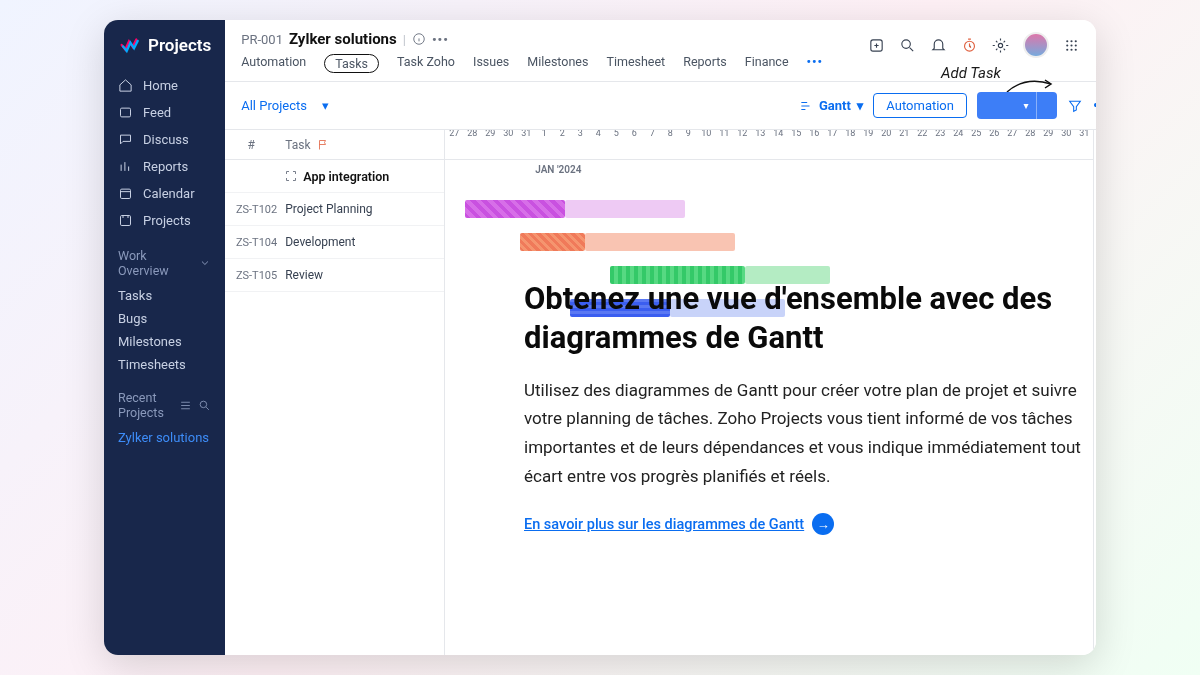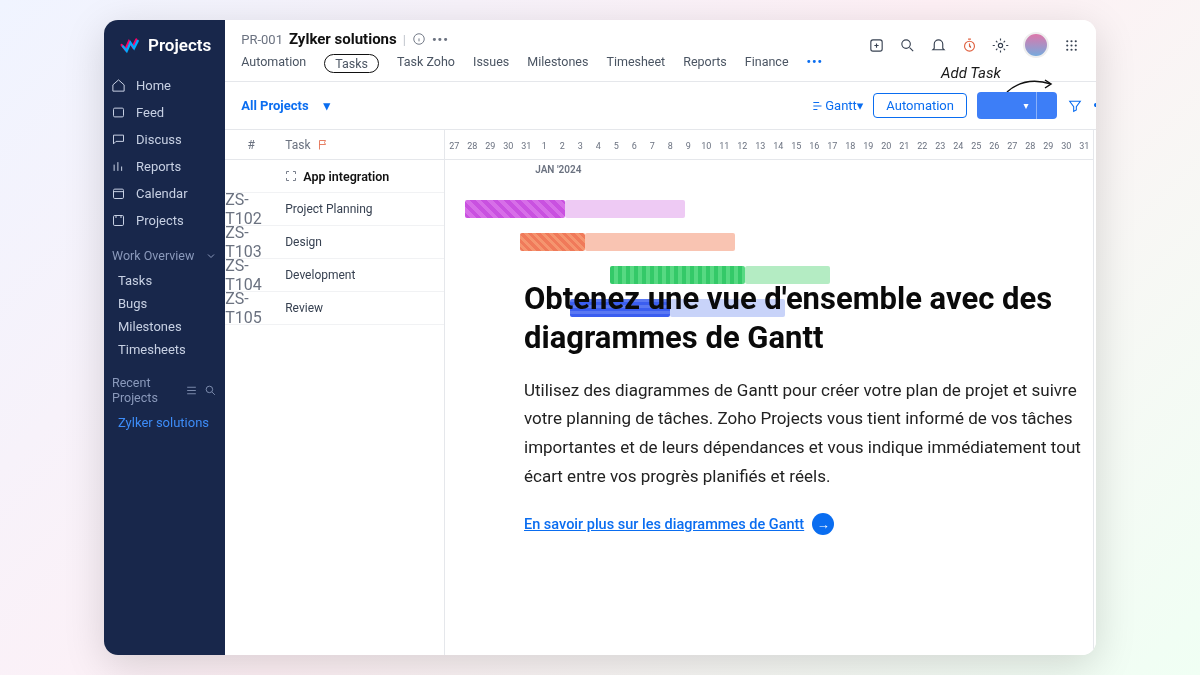--- a/index.html
+++ b/index.html
@@ -1,64 +1,64 @@
 <!DOCTYPE html>
 <html><head>
 <meta charset="utf-8">
 <style>
   * { box-sizing: border-box; margin: 0; padding: 0; font-family: -apple-system, BlinkMacSystemFont, "Segoe UI", Roboto, sans-serif; }
   body { background: linear-gradient(135deg, #f0f4ff 0%, #fef0f5 50%, #f0fff4 100%); width: 1200px; height: 675px; display: flex; align-items: center; justify-content: center; }
   .window { width: 992px; height: 635px; background: #fff; border-radius: 14px; box-shadow: 0 10px 40px rgba(0,0,0,0.15); display: flex; overflow: hidden; position: relative; }
   .sidebar { width: 168px; background: #18274b; color: #c7d0e3; display: flex; flex-direction: column; padding: 14px 0; }
   .brand { display: flex; align-items: center; gap: 8px; padding: 0 14px 16px; color: #fff; font-weight: 600; font-size: 17px; }
   .brand svg { width: 22px; height: 22px; }
-  .nav-section { padding: 0 7px; }
+  .nav-section { padding: 0 14px; }
   .nav-item { display: flex; align-items: center; gap: 10px; padding: 6px 0; font-size: 13px; cursor: pointer; }
   .nav-item svg { width: 15px; height: 15px; }
-  .section-header { display: flex; align-items: center; justify-content: space-between; padding: 14px 8px 6px; font-size: 12.5px; color: #8a99bb; }
+  .section-header { display: flex; align-items: center; justify-content: space-between; padding: 14px 14px 6px; font-size: 12.5px; color: #8a99bb; }
   .sub-item { padding: 4px 14px; font-size: 13px; cursor: pointer; }
   .recent-project { padding: 4px 14px; font-size: 13px; cursor: pointer; }
   .recent-project.active { color: #3d8cf7; }
   .section-header .hdr-icons { display: flex; gap: 6px; }
   .main { flex: 1; display: flex; flex-direction: column; background: #fff; }
   .header { padding: 10px 16px 0; }
   .breadcrumb { display: flex; align-items: center; gap: 6px; font-size: 13px; }
   .breadcrumb .pid { color: #6b7280; }
   .breadcrumb .pname { font-weight: 700; font-size: 15px; color: #111; }
   .header-row { display: flex; justify-content: space-between; align-items: center; }
   .header-icons { display: flex; align-items: center; gap: 14px; position: absolute; right: 16px; top: 12px; }
   .header-icons .ico { width: 17px; height: 17px; color: #374151; cursor: pointer; }
   .avatar { width: 26px; height: 26px; border-radius: 50%; background: linear-gradient(#d7a, #7ad); border: 2px solid #eee; }
   .tabs { display: flex; gap: 18px; padding: 6px 16px 8px; font-size: 12.5px; color: #4b5563; border-bottom: 1px solid #e5e7eb; }
   .tabs span { cursor: pointer; position: relative; }
   .tabs span.active { border: 1.5px solid #111; border-radius: 12px; padding: 1px 10px; }
   .toolbar { display: flex; align-items: center; justify-content: space-between; padding: 10px 16px; }
-  .toolbar-left { color: #0a6df0; font-size: 13px; font-weight: 700; cursor: pointer; display:flex; align-items:center; gap:15px;}
+  .toolbar-left { color: #0a6df0; font-size: 13px; font-weight: 400; cursor: pointer; display:flex; align-items:center; gap:15px;}
   .toolbar-right { display: flex; align-items: center; gap: 10px; position: relative; }
-  .gantt-pill { display: flex; align-items: center; gap: 0; color: #0a6df0; font-size: 13px; cursor:pointer;}
+  .gantt-pill { display: flex; align-items: center; gap: 6px; color: #0a6df0; font-size: 13px; cursor:pointer;font-weight:bold;}
   .automation-btn { border: 1px solid #0a6df0; color: #0a6df0; padding: 4px 12px; border-radius: 4px; font-size: 13px; cursor: pointer; }
   .addtask-btn { background: #3d7ef7; width: 80px; height: 27px; border-radius: 4px; position: relative; cursor: pointer; display:flex;}
   .addtask-btn::after { content:""; width:20px; border-left:1px solid rgba(255,255,255,.4);}
   .addtask-dd { width: 20px; background: #3d7ef7; display:flex;align-items:center;justify-content:center;color:#fff;font-size:10px;}
   .filter-ico { color:#0a6df0; cursor:pointer; }
   .more-ico { color:#0a6df0; cursor:pointer; font-weight:bold; letter-spacing:1px;}
   .annotation { position:absolute; top:-24px; left:84px; font-family: 'Comic Sans MS', cursive; font-style:italic; font-size:15px; color:#1a1a1a; white-space:nowrap;}
   .annotation svg { position:absolute; top:8px; left:84px; }
   .gantt-area { flex:1; display:flex; border-top:1px solid #e5e7eb; overflow:hidden; }
   .task-table { width: 220px; border-right:1px solid #e5e7eb; font-size:12px; }
   .tt-head { display:flex; height:30px; align-items:center; border-bottom:1px solid #e5e7eb; color:#6b7280;}
   .tt-head .c1{ width:52px; text-align:center;}
   .tt-head .c2{ flex:1; padding-left:8px; display:flex; align-items:center; gap:6px;}
   .tt-row { display:flex; height:33px; align-items:center; border-bottom:1px solid #f1f2f4;}
-  .tt-row .c1{ width:52px; text-align:left; color:#6b7280; font-size:16px;}
+  .tt-row .c1{ width:52px; text-align:right; color:#6b7280; font-size:11px;}
   .tt-row .c2{ flex:1; padding-left:8px; color:#374151;}
   .tt-group { height:33px; display:flex; align-items:center; padding-left:60px; font-weight:600; color:#111; font-size:12.5px; gap:6px; border-bottom:1px solid #f1f2f4;}
   .chart { flex:1; position:relative; overflow:hidden; }
   .month-label { position:absolute; top:2px; left:90px; font-size:10px; color:#6b7280; font-weight:600;margin-top:32px;}
-  .days { display:flex; height:30px; align-items:flex-end; padding-bottom:8px; border-bottom:1px solid #e5e7eb; font-size:9px; color:#6b7280;}
+  .days { display:flex; height:30px; align-items:flex-end; padding-bottom:21px; border-bottom:1px solid #e5e7eb; font-size:9px; color:#6b7280;}
   .days span { width:18px; text-align:center;}
   .bars { position:relative; }
   .bar-row { height:33px; position:relative; }
   .bar { position:absolute; height:18px; top:7px; border-radius:2px; }
   .bar.purple1 { background: repeating-linear-gradient(45deg,#c951e0,#c951e0 4px,#d76ee8 4px,#d76ee8 8px);}
   .bar.purple2 { background:#eecaf4;}
   .bar.orange1 { background: repeating-linear-gradient(45deg,#f07a5a,#f07a5a 3px,#f5956f 3px,#f5956f 6px);}
   .bar.orange2 { background:#f9c4b2;}
   .bar.green1 { background: repeating-linear-gradient(90deg,#34c968,#34c968 4px,#57d982 4px,#57d982 8px);}
   .bar.green2 { background:#b4ecc3;}
@@ -257,24 +257,20 @@
         </div>
         <div class="tt-group">
           <svg width="12" height="12" viewBox="0 0 24 24">
               <path d="M8 3H3v5M16 3h5v5M8 21H3v-5M16 21h5v-5" stroke="#6b7280" fill="none" stroke-width="1.8"></path>
             </svg>
           <span>App integration</span>
         </div>
         <div class="tt-row">
             <div class="c1">ZS-T102</div>
             <div class="c2">Project Planning</div>
-          </div>
-        <div class="tt-row">
-            <div class="c1">ZS-T103</div>
-            <div class="c2">Design</div>
           </div>
         <div class="tt-row">
             <div class="c1">ZS-T104</div>
             <div class="c2">Development</div>
           </div>
         <div class="tt-row">
             <div class="c1">ZS-T105</div>
             <div class="c2">Review</div>
           </div>
       </div>

